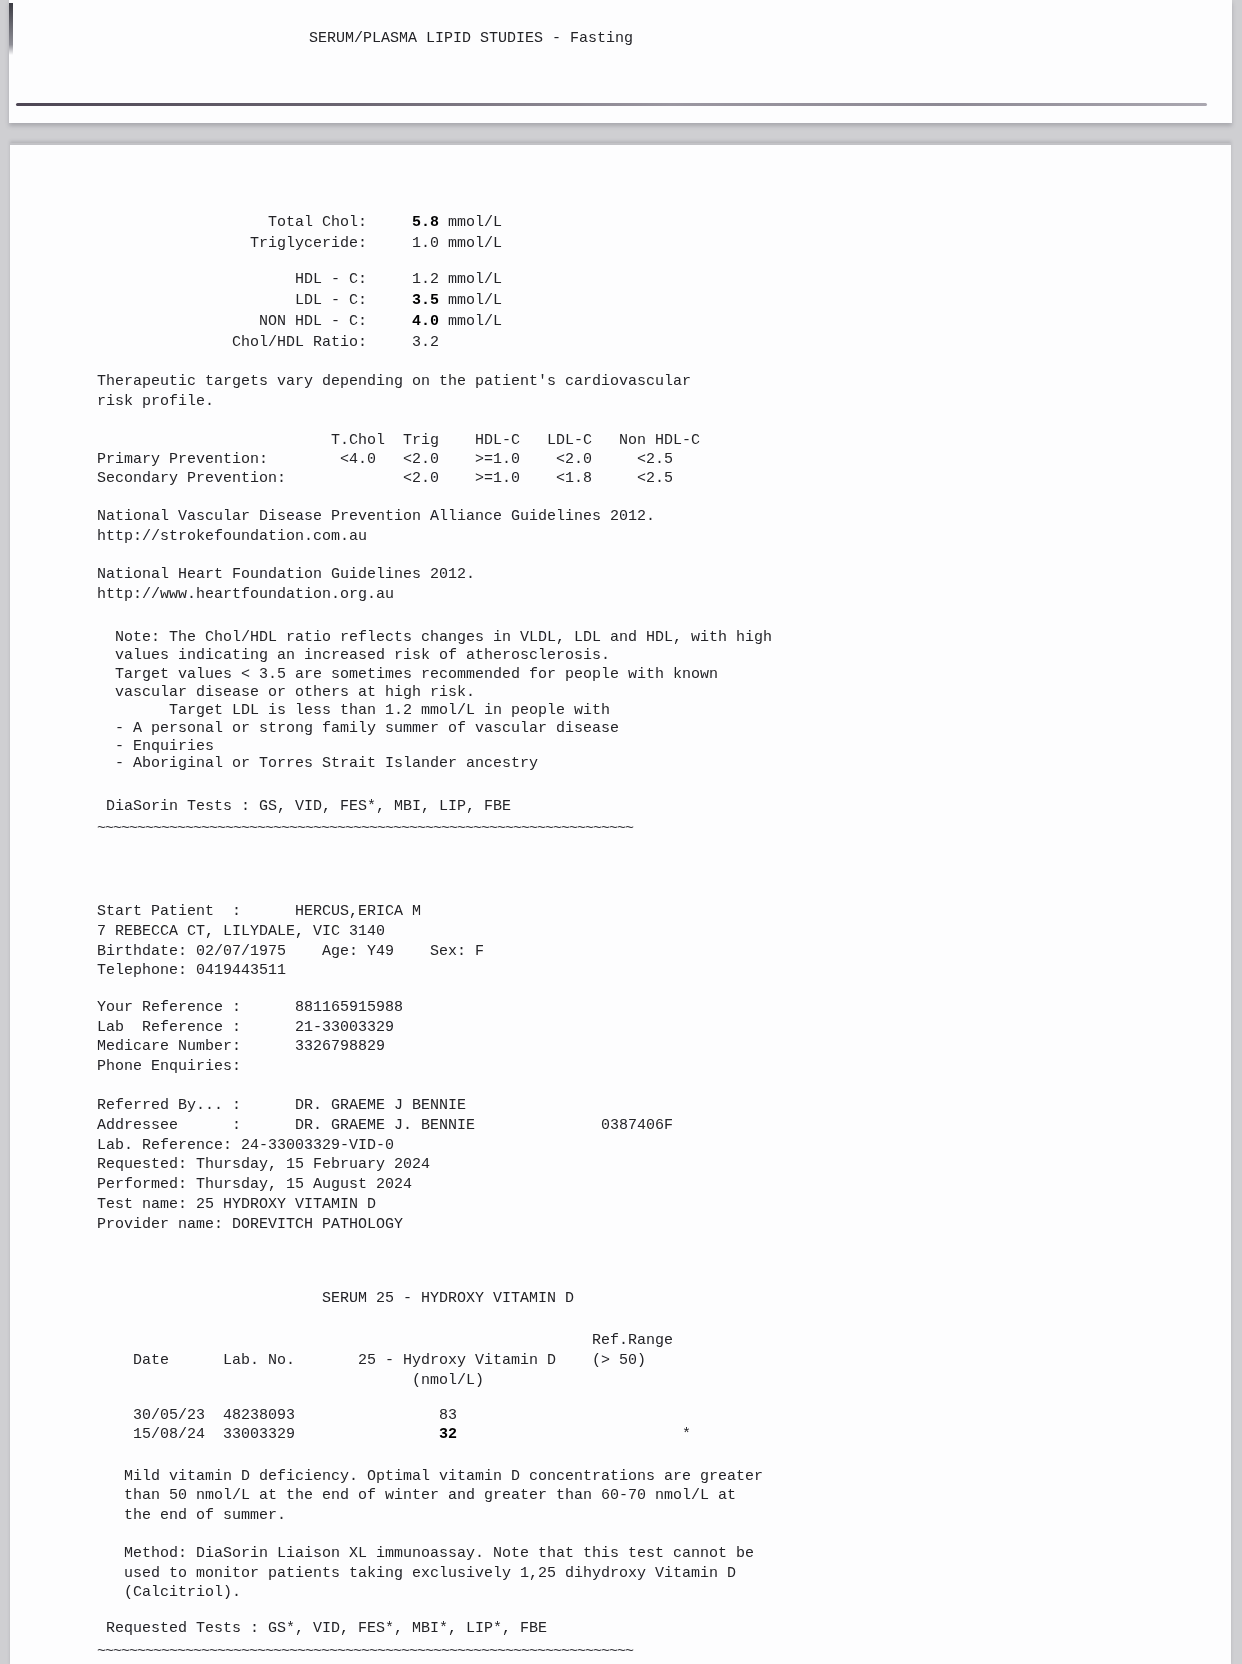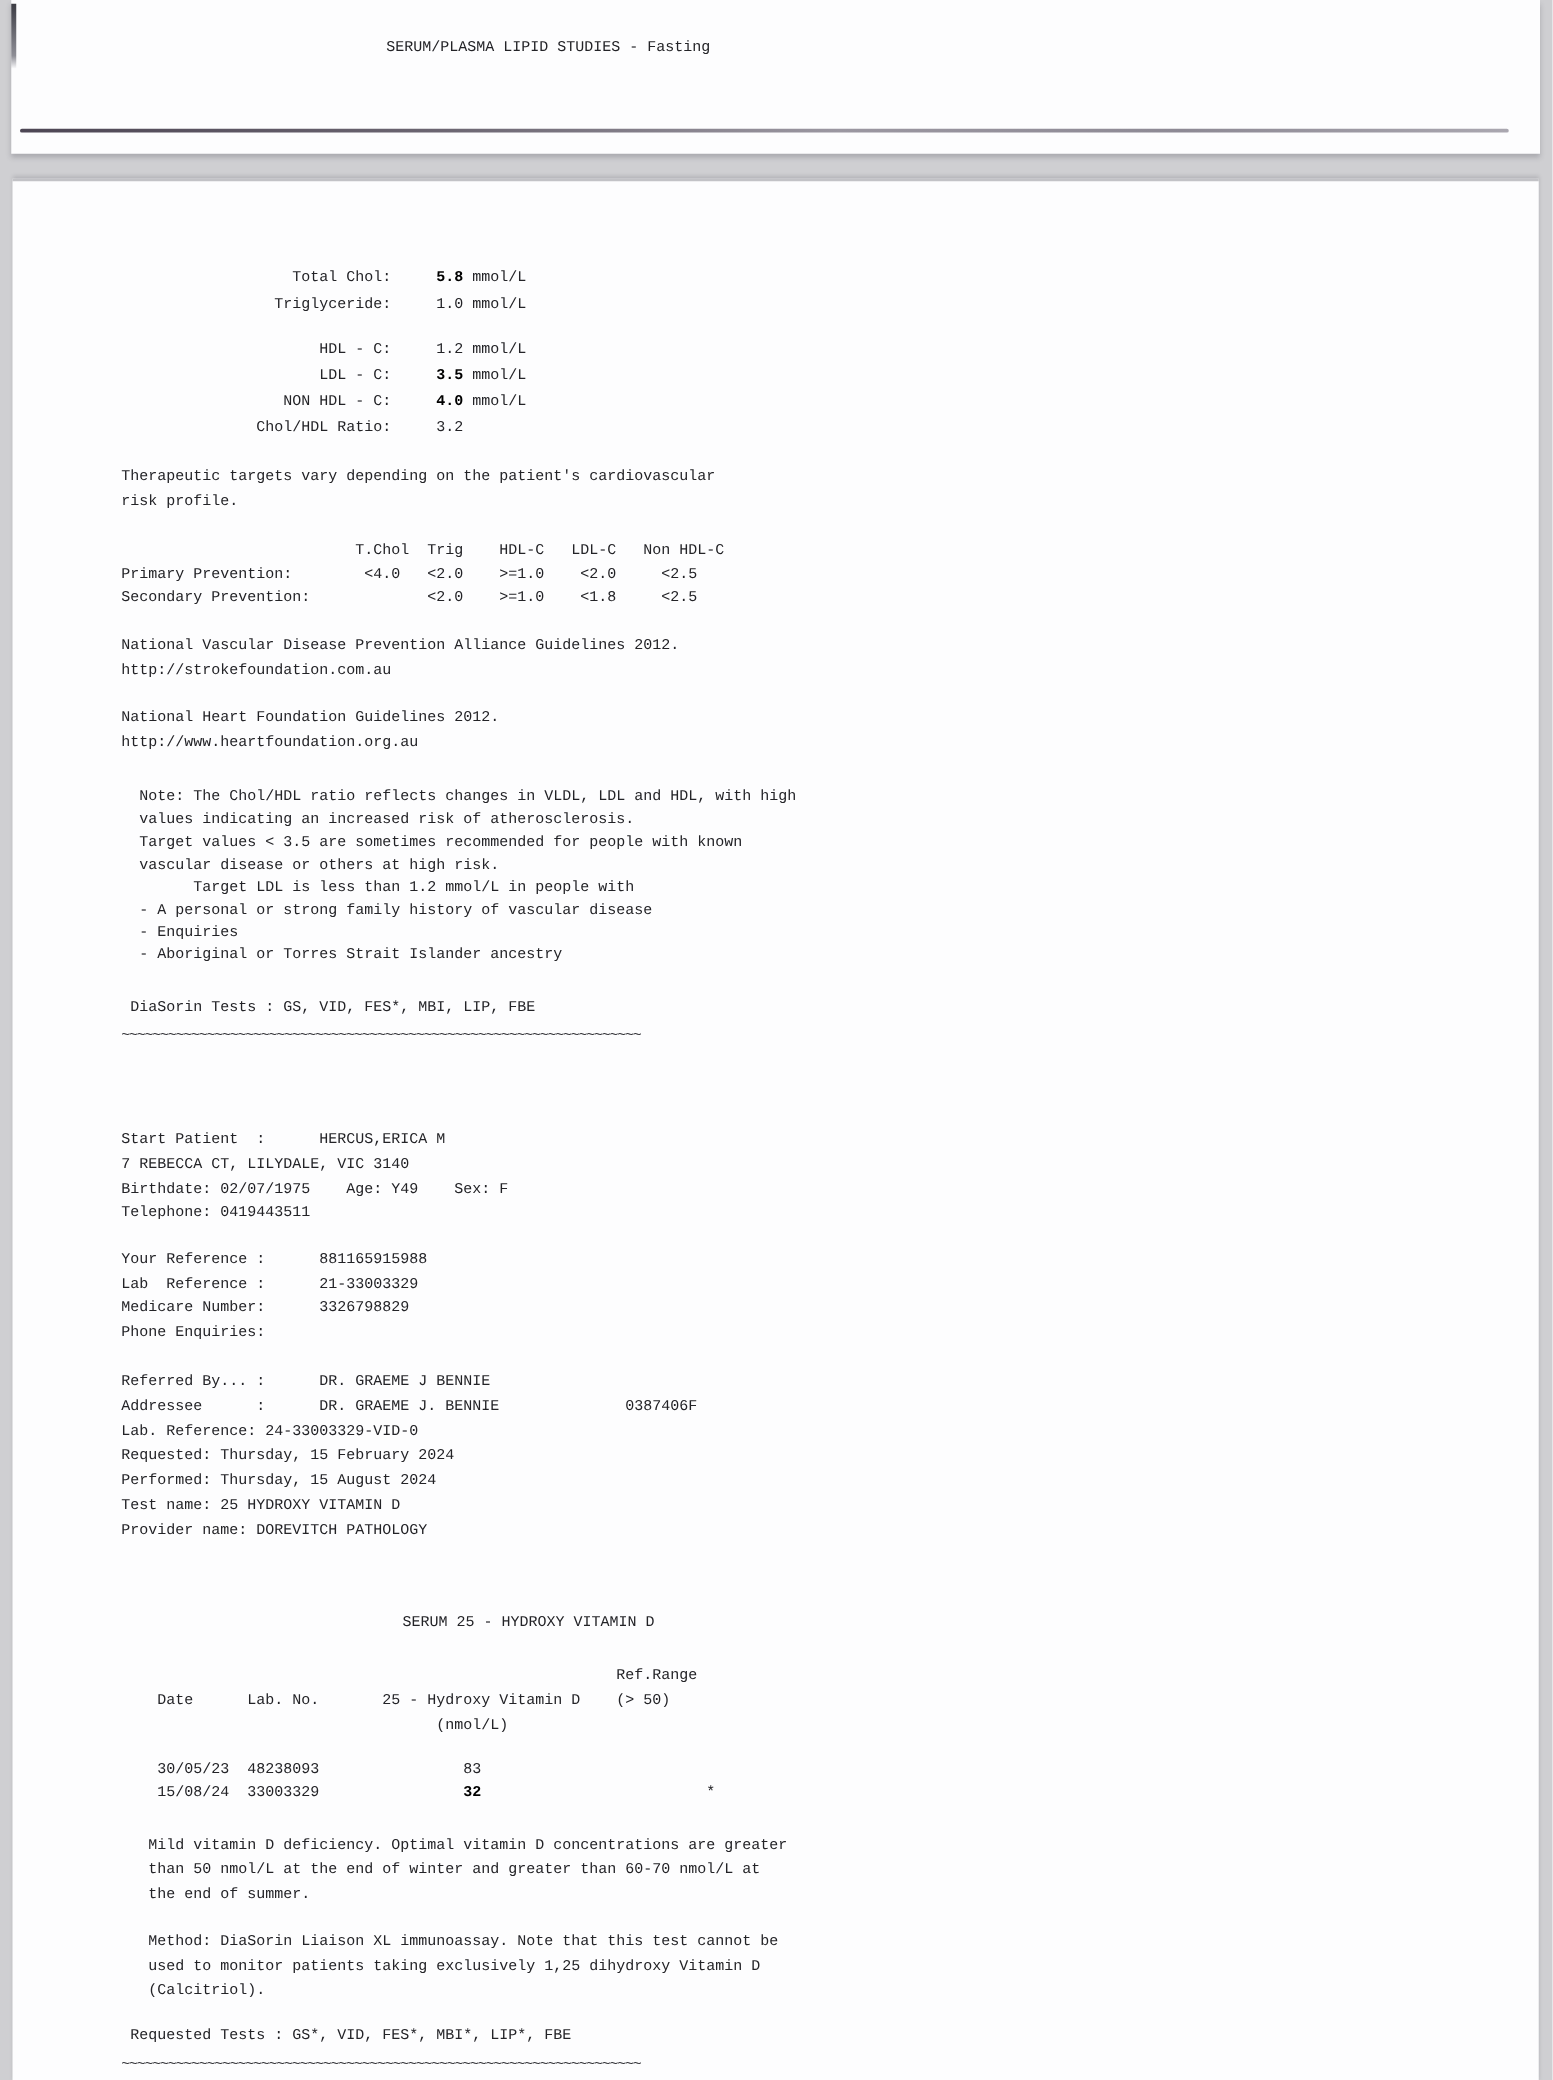--- a/index.html
+++ b/index.html
@@ -10,21 +10,21 @@
     overflow:hidden;
   }
   .page{position:absolute;background:#fdfdfe;}
   #page1{left:9px;top:0;width:1223px;height:123px;box-shadow:0 3px 4px rgba(60,60,70,.25);}
   #page2{left:10px;top:143px;width:1221px;height:1521px;border-top:2px solid #c2c2c6;box-shadow:0 -2px 3px rgba(60,60,70,.18);}
   .edge-mark{position:absolute;left:9px;top:3px;width:4px;height:52px;background:linear-gradient(#3c3c44,#8e8e96 80%,transparent);}
   .rule{position:absolute;left:16px;top:103px;width:1191px;height:3px;border-radius:2px;
     background:linear-gradient(to right,#4d4654,#6b6571 28%,#9b97a1 55%,#8d8994 78%,#aaa7b0);}
   .line{
     position:absolute;left:97px;white-space:pre;
-    font-size:12px;line-height:21px;color:#232327;
+    font-size:15px;line-height:21px;color:#232327;
     letter-spacing:0;
   }
   .line b{font-weight:bold;color:#000000;}
   .f30{display:inline-block;width:30ch;text-align:right;}
   .sp5{display:inline-block;width:5ch;}
   .sp16{display:inline-block;width:16ch;}
   .sp25{display:inline-block;width:25ch;}
   .squig{letter-spacing:-1px;color:#2b2b30;}
 </style>
 </head>
@@ -53,21 +53,21 @@
 <div class="line" style="top:506px">National Vascular Disease Prevention Alliance Guidelines 2012.</div>
 <div class="line" style="top:526px">http://strokefoundation.com.au</div>
 <div class="line" style="top:564px">National Heart Foundation Guidelines 2012.</div>
 <div class="line" style="top:584px">http://www.heartfoundation.org.au</div>
 
 <div class="line" style="top:627px">  Note: The Chol/HDL ratio reflects changes in VLDL, LDL and HDL, with high</div>
 <div class="line" style="top:645px">  values indicating an increased risk of atherosclerosis.</div>
 <div class="line" style="top:664px">  Target values &lt; 3.5 are sometimes recommended for people with known</div>
 <div class="line" style="top:682px">  vascular disease or others at high risk.</div>
 <div class="line" style="top:700px">        Target LDL is less than 1.2 mmol/L in people with</div>
-<div class="line" style="top:718px">  - A personal or strong family history of vascular disease</div>
+<div class="line" style="top:718px">  - A personal or strong family summer of vascular disease</div>
 <div class="line" style="top:736px">  - Enquiries</div>
 <div class="line" style="top:753px">  - Aboriginal or Torres Strait Islander ancestry</div>
 
 <div class="line" style="top:796px"> DiaSorin Tests : GS, VID, FES*, MBI, LIP, FBE</div>
 <div class="line squig" style="top:818px">~~~~~~~~~~~~~~~~~~~~~~~~~~~~~~~~~~~~~~~~~~~~~~~~~~~~~~~~~~~~~~~~~~~</div>
 
 <div class="line" style="top:901px">Start Patient  :      HERCUS,ERICA M</div>
 <div class="line" style="top:921px">7 REBECCA CT, LILYDALE, VIC 3140</div>
 <div class="line" style="top:941px">Birthdate: 02/07/1975    Age: Y49    Sex: F</div>
 <div class="line" style="top:960px">Telephone: 0419443511</div>

